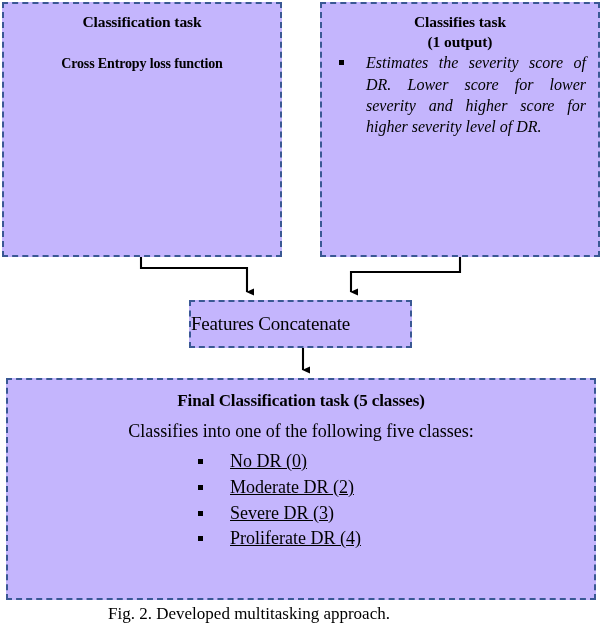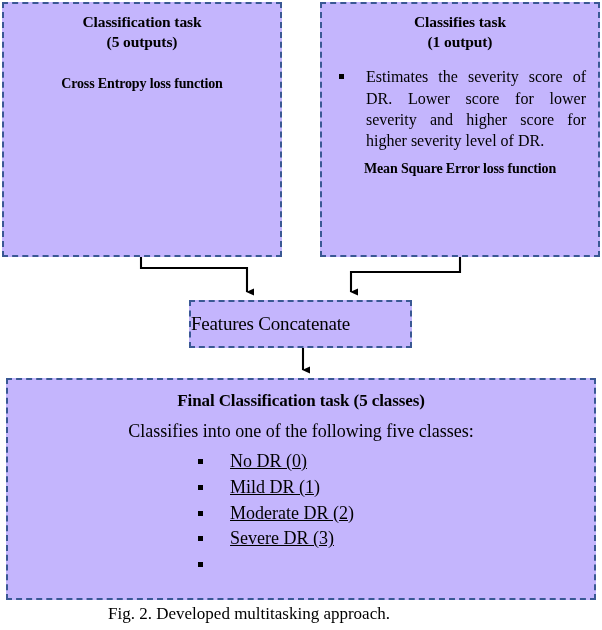--- a/index.html
+++ b/index.html
@@ -69,21 +69,22 @@
 
   
   #box-regression {
     left: 320px;
     top: 2px;
     width: 280px;
     height: 255px;
   }
   #box-regression .box-title { margin: 8px 6px 0 6px; }
   #box-regression .box-body {
-    margin: 14px 12px 0 44px;
+    margin: 0 12px 0 44px;
+    font-style: italic;
   }
   #box-regression .bullet-square { left: -27px; top: 8px; }
   #box-regression .loss-label { margin-top: 10px; }
 
   
   #box-concat {
     left: 189px;
     top: 300px;
     width: 223px;
     height: 48px;
@@ -162,60 +163,58 @@
   <path d="M141,257 L141,268 L247,268 L247,292" fill="none" stroke="#000000" stroke-width="2.1" marker-end="url(#arrowhead)"></path>
 
   <path d="M460,257 L460,272 L351,272 L351,292" fill="none" stroke="#000000" stroke-width="2.1" marker-end="url(#arrowhead)"></path>
 
   <path d="M303,348 L303,370" fill="none" stroke="#000000" stroke-width="2.1" marker-end="url(#arrowhead)"></path>
 </svg>
 
 <div class="dashed-box" id="box-classification">
   <div class="box-title">
     <div>Classification task</div>
-    <div>(5 outputs)</div>
   </div>
   <div class="loss-label">Cross Entropy loss function</div>
 </div>
 
 <div class="dashed-box" id="box-regression">
   <div class="box-title">
     <div>Classifies task</div>
     <div>(1 output)</div>
   </div>
   <div class="box-body">
     <span class="bullet-square"></span>
     <span>Estimates the severity score of DR. Lower score for lower severity and higher score for higher severity level of DR.</span>
   </div>
-  <div class="loss-label">Mean Square Error loss function</div>
 </div>
 
 <div class="dashed-box" id="box-concat">
   <div class="concat-label">Features Concatenate</div>
 </div>
 
 <div class="dashed-box" id="box-final">
   <div class="box-title">Final Classification task   (5 classes)</div>
   <div class="subtitle">Classifies into one of the following five classes:</div>
   <ul class="class-list">
     <li class="class-item">
       <span class="bullet-square"></span>
       <span>No DR (0)</span>
     </li>
     <li class="class-item">
       <span class="bullet-square"></span>
-      <span>Mild DR (1)</span>
     </li>
     <li class="class-item">
       <span class="bullet-square"></span>
       <span>Moderate DR (2)</span>
     </li>
     <li class="class-item">
       <span class="bullet-square"></span>
       <span>Severe DR (3)</span>
     </li>
     <li class="class-item">
       <span class="bullet-square"></span>
+      <span>Proliferate DR (4)</span>
     </li>
   </ul>
 </div>
 
 <div id="figure-caption">Fig. 2. Developed multitasking approach.</div>
 
 </body></html>

